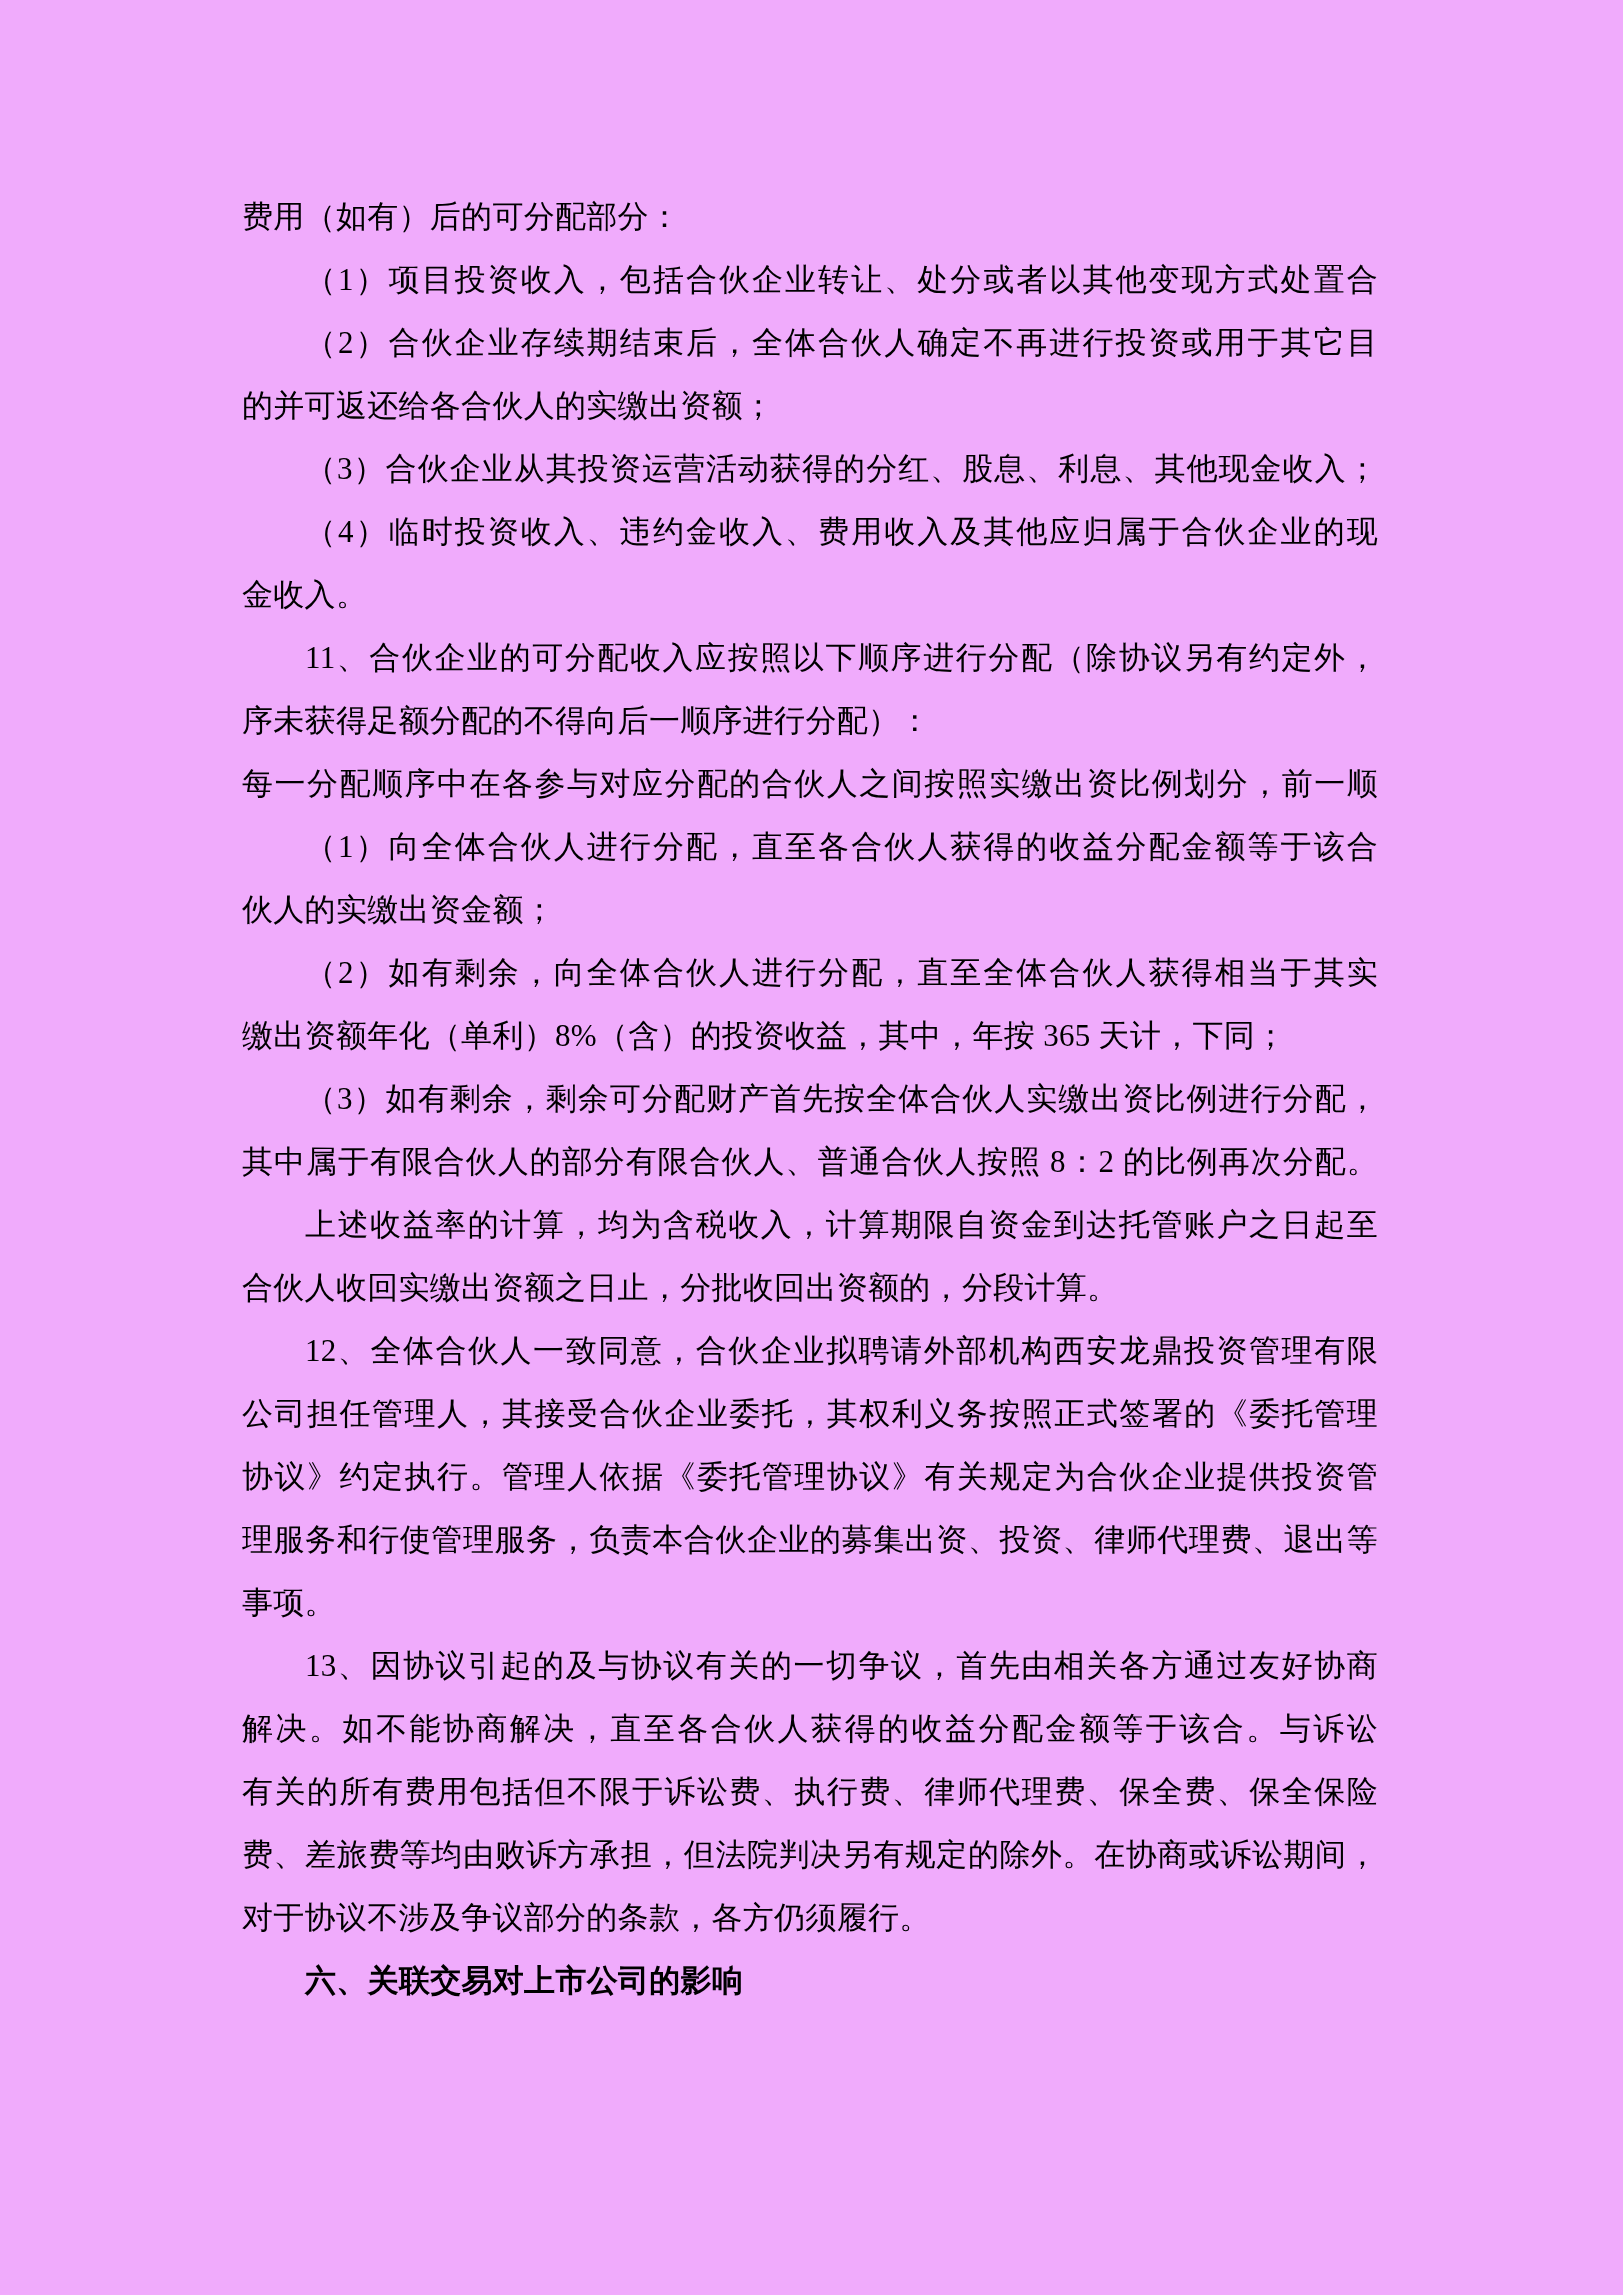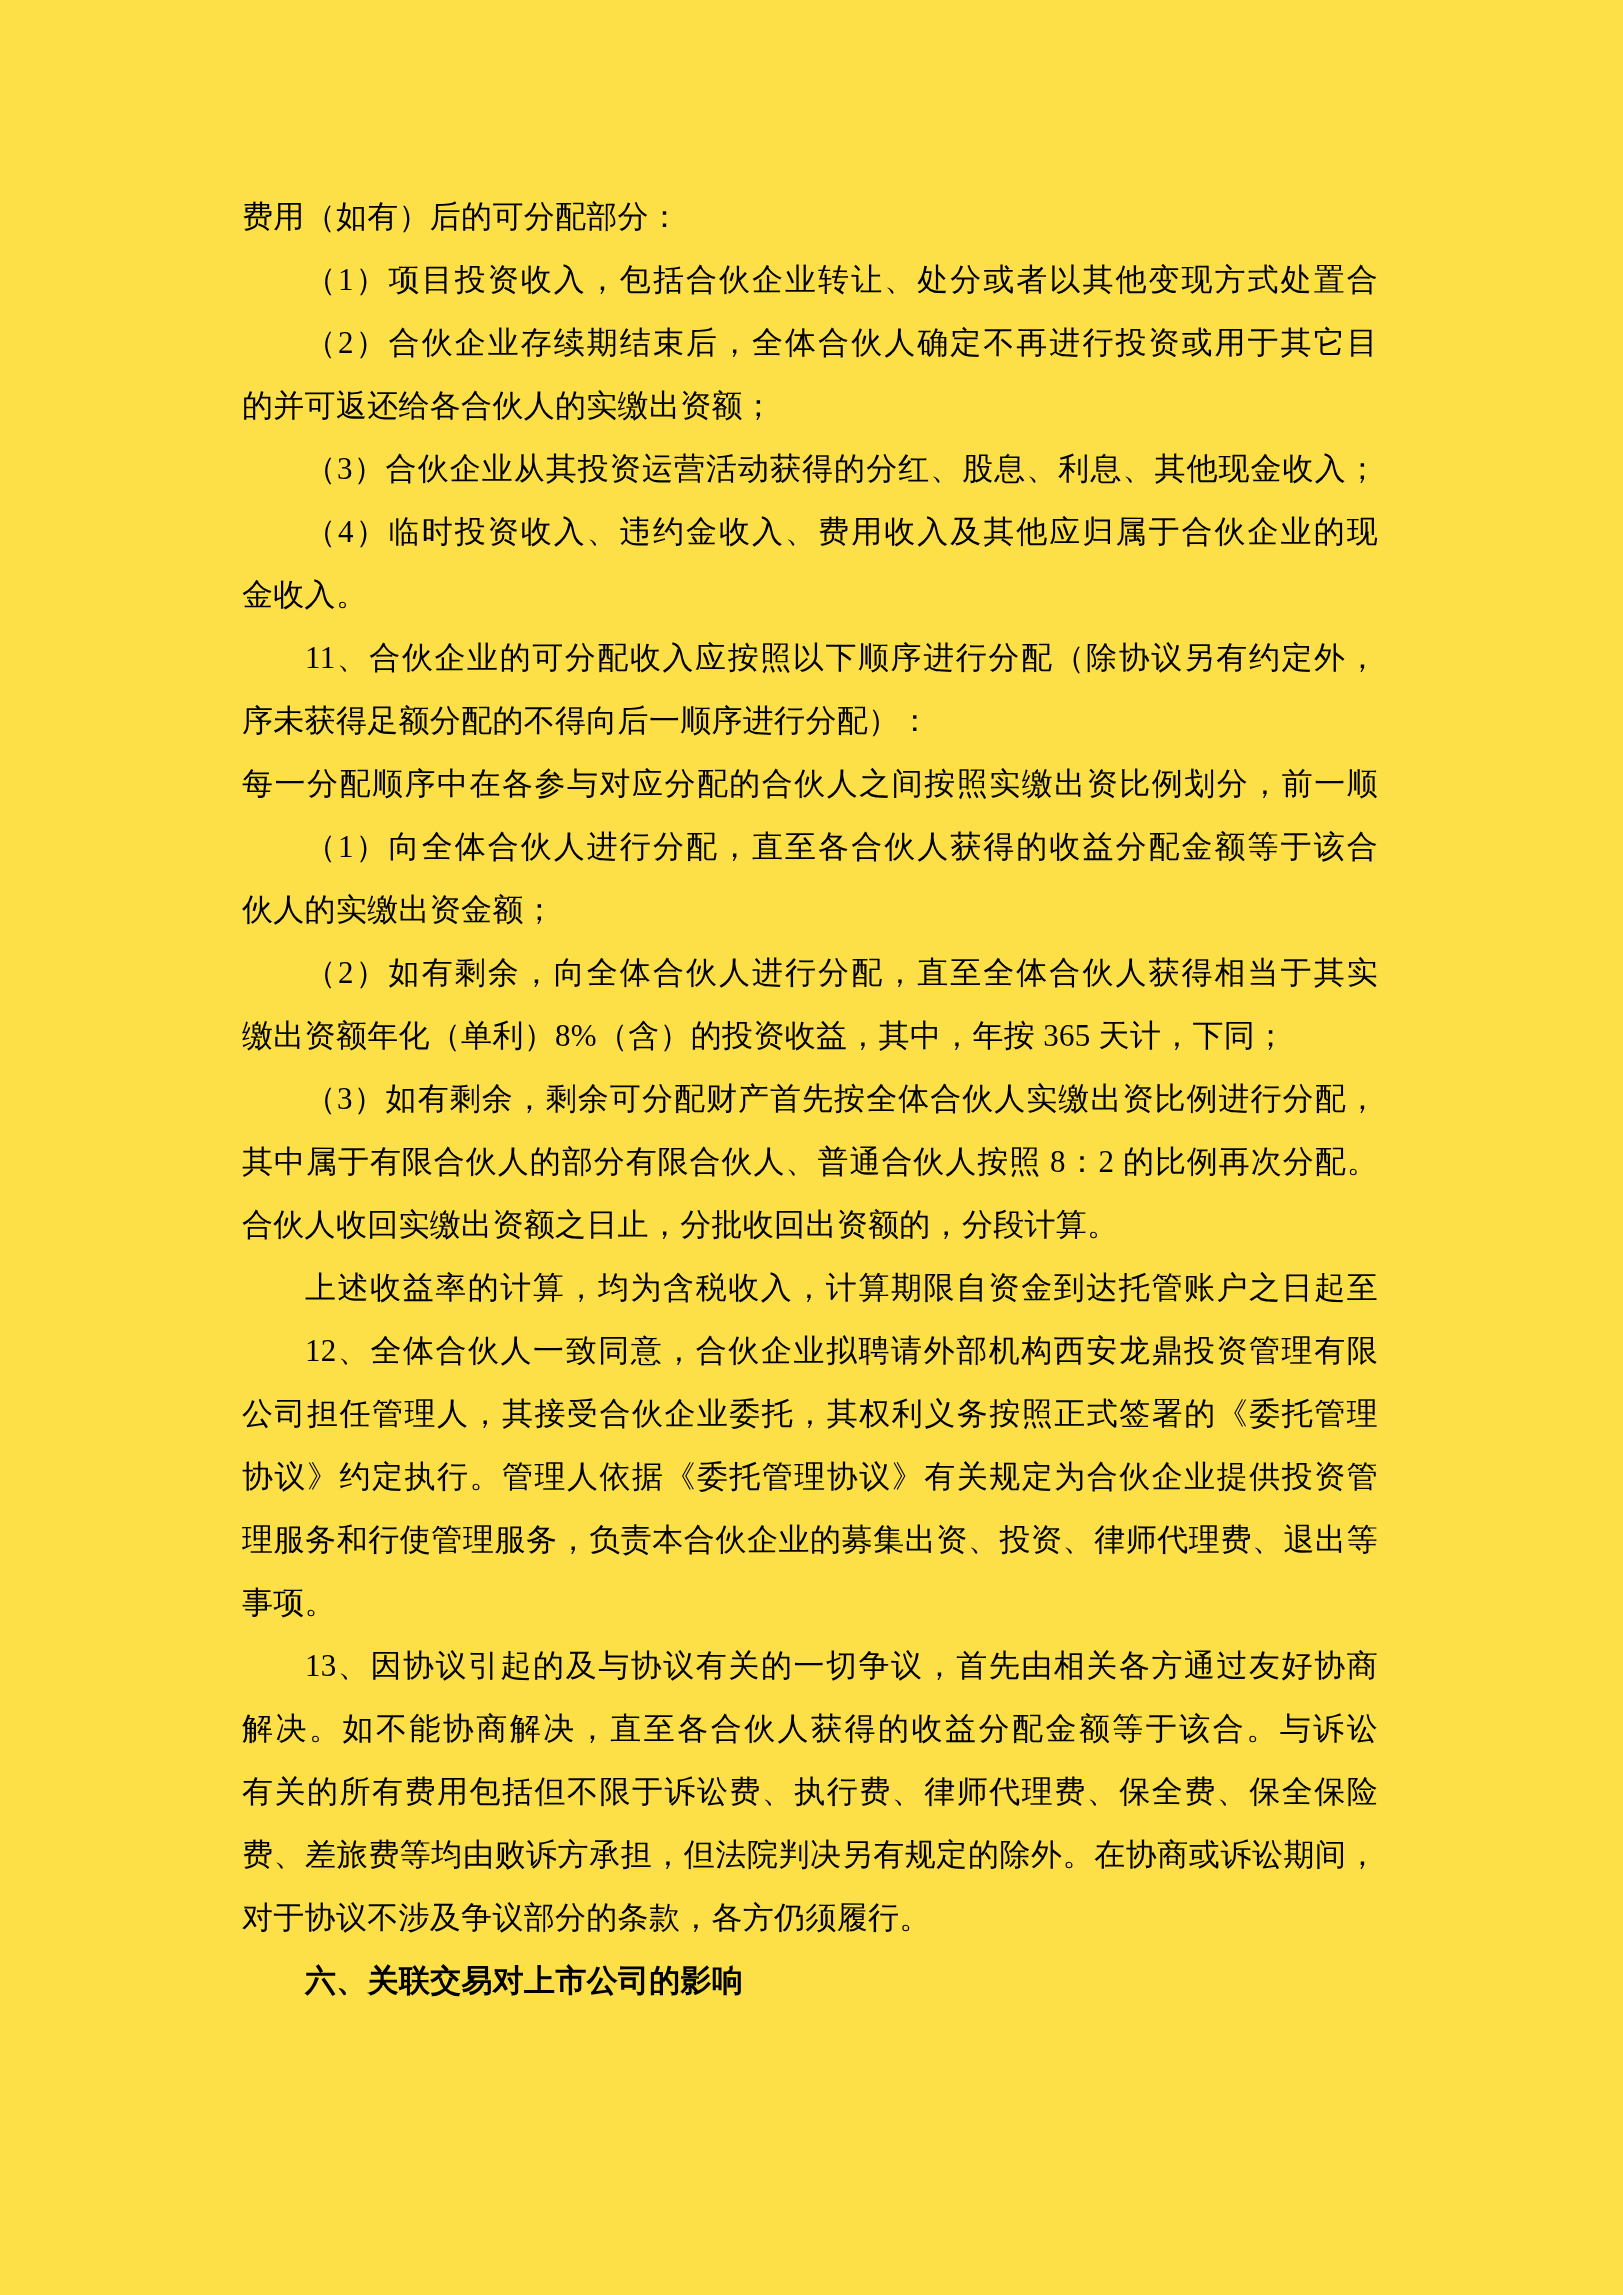--- a/index.html
+++ b/index.html
@@ -4,21 +4,21 @@
 <style>
   html, body {
     margin: 0;
     padding: 0;
     background: #e8e8e8;
   }
   .page {
     position: relative;
     width: 1623px;
     height: 2295px;
-    background: #fde047;
+    background: #f0abfc;
     font-family: "Liberation Serif", "DejaVu Serif", serif;
     color: #000000;
     overflow: hidden;
   }
   .content {
     position: absolute;
     left: 242px;
     top: 185px;
     width: 1136px;
   }
@@ -55,22 +55,22 @@
     <div class="line">金收入。</div>
     <div class="line j ind">11、合伙企业的可分配收入应按照以下顺序进行分配（除协议另有约定外，</div>
     <div class="line">序未获得足额分配的不得向后一顺序进行分配）：</div>
     <div class="line j">每一分配顺序中在各参与对应分配的合伙人之间按照实缴出资比例划分，前一顺</div>
     <div class="line j ind">（1）向全体合伙人进行分配，直至各合伙人获得的收益分配金额等于该合</div>
     <div class="line">伙人的实缴出资金额；</div>
     <div class="line j ind">（2）如有剩余，向全体合伙人进行分配，直至全体合伙人获得相当于其实</div>
     <div class="line">缴出资额年化（单利）8%（含）的投资收益，其中，年按 365 天计，下同；</div>
     <div class="line j ind">（3）如有剩余，剩余可分配财产首先按全体合伙人实缴出资比例进行分配，</div>
     <div class="line j">其中属于有限合伙人的部分有限合伙人、普通合伙人按照 8：2 的比例再次分配。</div>
+    <div class="line j ind">上述收益率的计算，均为含税收入，计算期限自资金到达托管账户之日起至</div>
     <div class="line">合伙人收回实缴出资额之日止，分批收回出资额的，分段计算。</div>
-    <div class="line j ind">上述收益率的计算，均为含税收入，计算期限自资金到达托管账户之日起至</div>
     <div class="line j ind">12、全体合伙人一致同意，合伙企业拟聘请外部机构西安龙鼎投资管理有限</div>
     <div class="line j">公司担任管理人，其接受合伙企业委托，其权利义务按照正式签署的《委托管理</div>
     <div class="line j">协议》约定执行。管理人依据《委托管理协议》有关规定为合伙企业提供投资管</div>
     <div class="line j">理服务和行使管理服务，负责本合伙企业的募集出资、投资、律师代理费、退出等</div>
     <div class="line">事项。</div>
     <div class="line j ind">13、因协议引起的及与协议有关的一切争议，首先由相关各方通过友好协商</div>
     <div class="line j">解决。如不能协商解决，直至各合伙人获得的收益分配金额等于该合。与诉讼</div>
     <div class="line j">有关的所有费用包括但不限于诉讼费、执行费、律师代理费、保全费、保全保险</div>
     <div class="line j">费、差旅费等均由败诉方承担，但法院判决另有规定的除外。在协商或诉讼期间，</div>
     <div class="line">对于协议不涉及争议部分的条款，各方仍须履行。</div>

